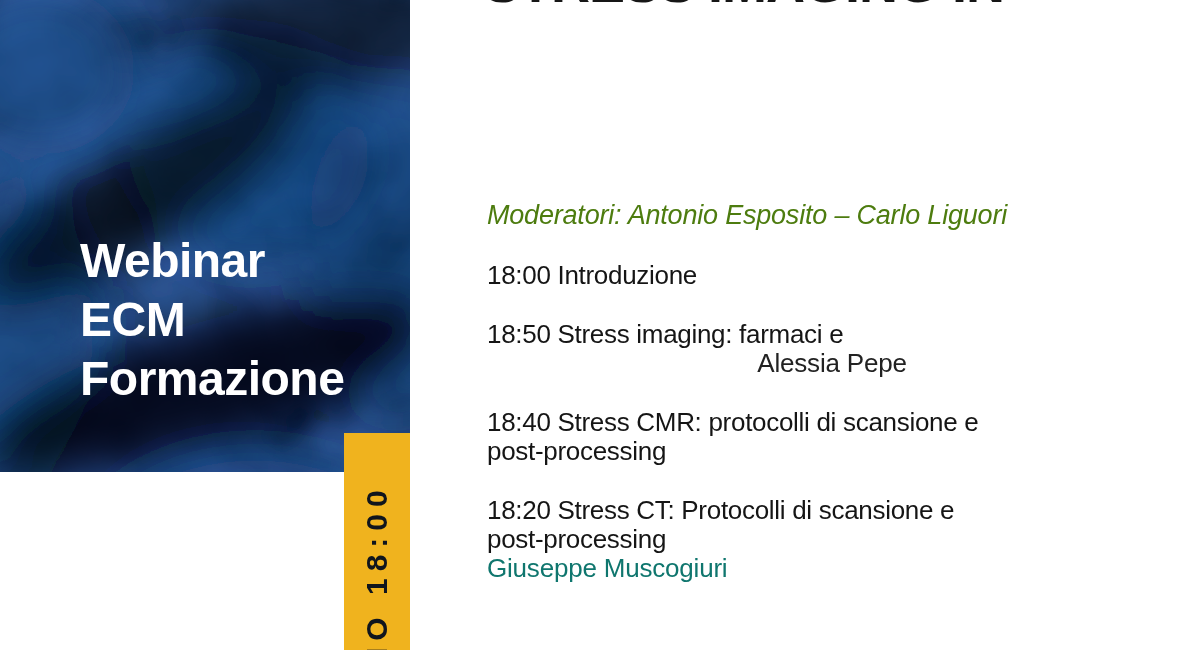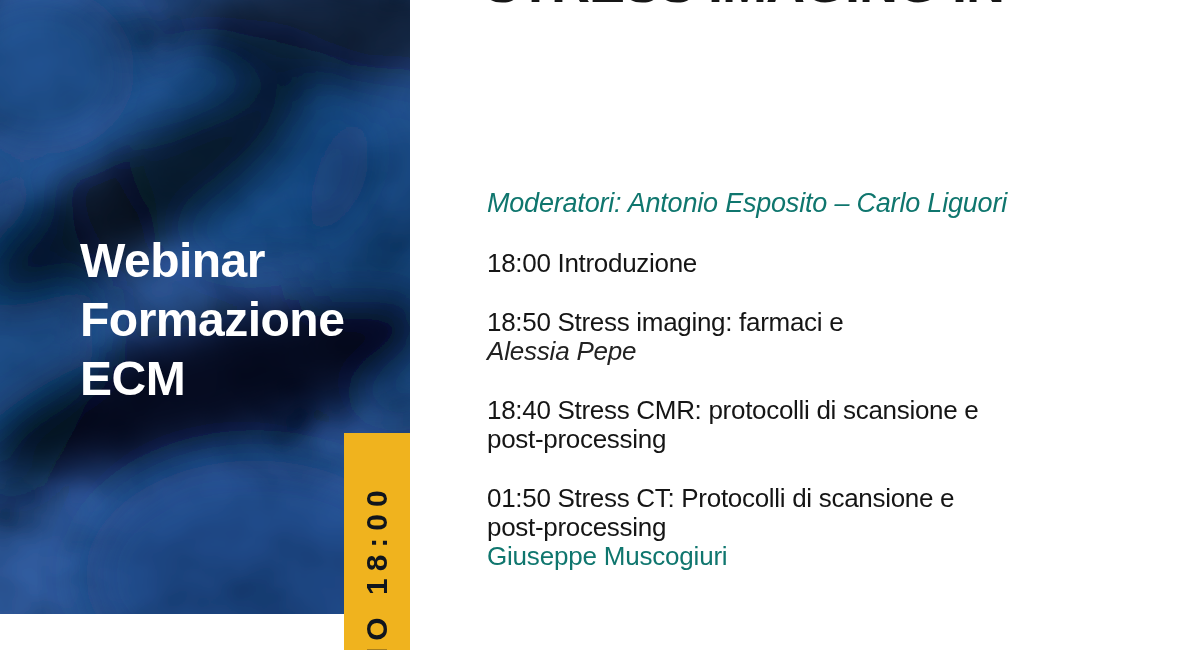--- a/index.html
+++ b/index.html
@@ -7,21 +7,21 @@
     width: 1200px; height: 650px;
     overflow: hidden;
     position: relative;
     background: #ffffff;
     font-family: "Liberation Sans", sans-serif;
   }
 
   
   .left-panel {
     position: absolute; left: 0; top: 0;
-    width: 410px; height: 614px;
+    width: 410px; height: 472px;
     background: #6d28d9;
     overflow: hidden;
   }
   .left-panel svg { position: absolute; left: 0; top: 0; display: block; }
 
   .panel-caption {
     position: absolute; left: 80px; top: 231px;
     color: #ffffff;
     font-weight: 700;
     font-size: 48px;
@@ -63,40 +63,40 @@
   .program {
     position: absolute; left: 487px; top: 189px;
     width: 690px;
     color: #1a1a1a;
   }
   .moderators {
     font-style: italic;
     font-size: 27px;
     line-height: 29px;
     letter-spacing: -0.2px;
-    color: #0f766e;
-    margin: 0 0 31px 0;
+    color: #4d7c0f;
+    margin: 12px 0 31px 0;
     white-space: nowrap;
   }
   .program-item { margin: 0 0 30px 0; }
   .program-lines div {
     font-weight: 400;
     font-size: 26px;
     line-height: 29px;
     letter-spacing: -0.3px;
     color: #151515;
     white-space: nowrap;
   }
   .program-speaker {
     font-size: 26px;
     line-height: 29px;
     letter-spacing: -0.2px;
     white-space: nowrap;
   }
-  .program-speaker.italic { font-style: italic; color: #222222; }
+  .program-speaker.italic { color: #222222; text-align: center; }
   .program-speaker.regular { font-style: normal; color: #0f766e; }
 </style>
 </head>
 <body>
 
 <div class="left-panel">
   <svg width="410" height="650" viewBox="0 0 410 650" xmlns="http://www.w3.org/2000/svg" aria-hidden="true">
     <defs>
       <filter id="clouds" x="-20%" y="-20%" width="140%" height="140%">
         <feTurbulence type="fractalNoise" baseFrequency="0.009 0.011" numOctaves="4" seed="11" result="n"></feTurbulence>
@@ -119,22 +119,22 @@
       <ellipse cx="255" cy="575" rx="170" ry="115" fill="#0e4482" opacity="0.5"></ellipse>
       <ellipse cx="395" cy="250" rx="90" ry="160" fill="#0a3566" opacity="0.4"></ellipse>
       <ellipse cx="205" cy="385" rx="235" ry="62" fill="#010409" opacity="0.85" transform="rotate(-17 205 385)"></ellipse>
       <ellipse cx="140" cy="195" rx="190" ry="55" fill="#010409" opacity="0.7" transform="rotate(-32 140 195)"></ellipse>
       <ellipse cx="330" cy="30" rx="140" ry="60" fill="#010409" opacity="0.6"></ellipse>
     </g>
   </svg>
 
   <div class="panel-caption">
     <div>Webinar</div>
+    <div>ECM</div>
     <div>Formazione</div>
-    <div>ECM</div>
   </div>
 </div>
 
 <div class="stripe" style="background: rgb(240, 179, 30);">
   <div class="stripe-label" style="color: rgb(16, 21, 29);">IO 18:00</div>
 </div>
 
 <div class="main-title" style="color: rgb(22, 22, 22);">
   <div>STRESS IMAGING IN</div>
 </div>
@@ -158,19 +158,19 @@
 
   <div class="program-item">
     <div class="program-lines">
           <div>18:40 Stress CMR: protocolli di scansione e</div>
           <div>post-processing</div>
         </div>
   </div>
 
   <div class="program-item">
     <div class="program-lines">
-          <div>01:50 Stress CT: Protocolli di scansione e</div>
+          <div>18:20 Stress CT: Protocolli di scansione e</div>
           <div>post-processing</div>
         </div>
     <div class="program-speaker regular">Giuseppe Muscogiuri</div>
   </div>
 </div>
 </div>
 
 </body></html>

